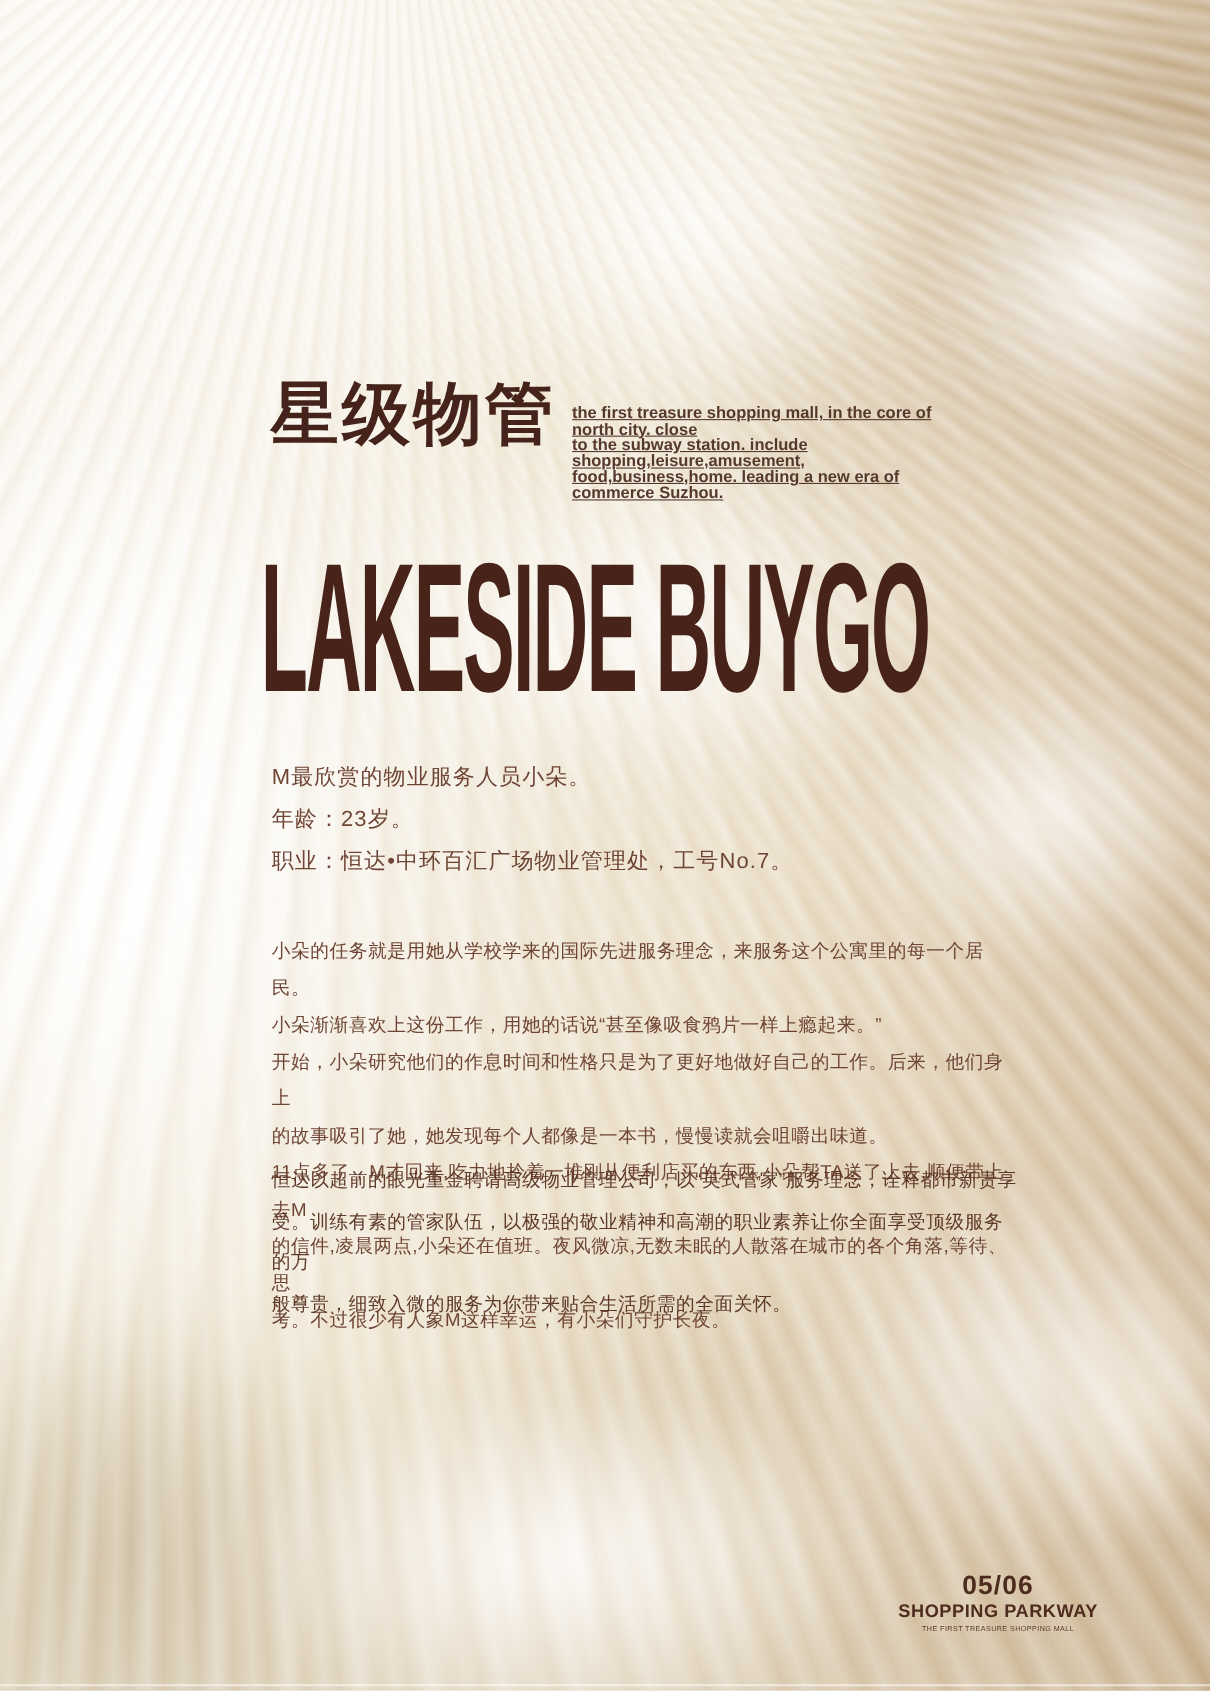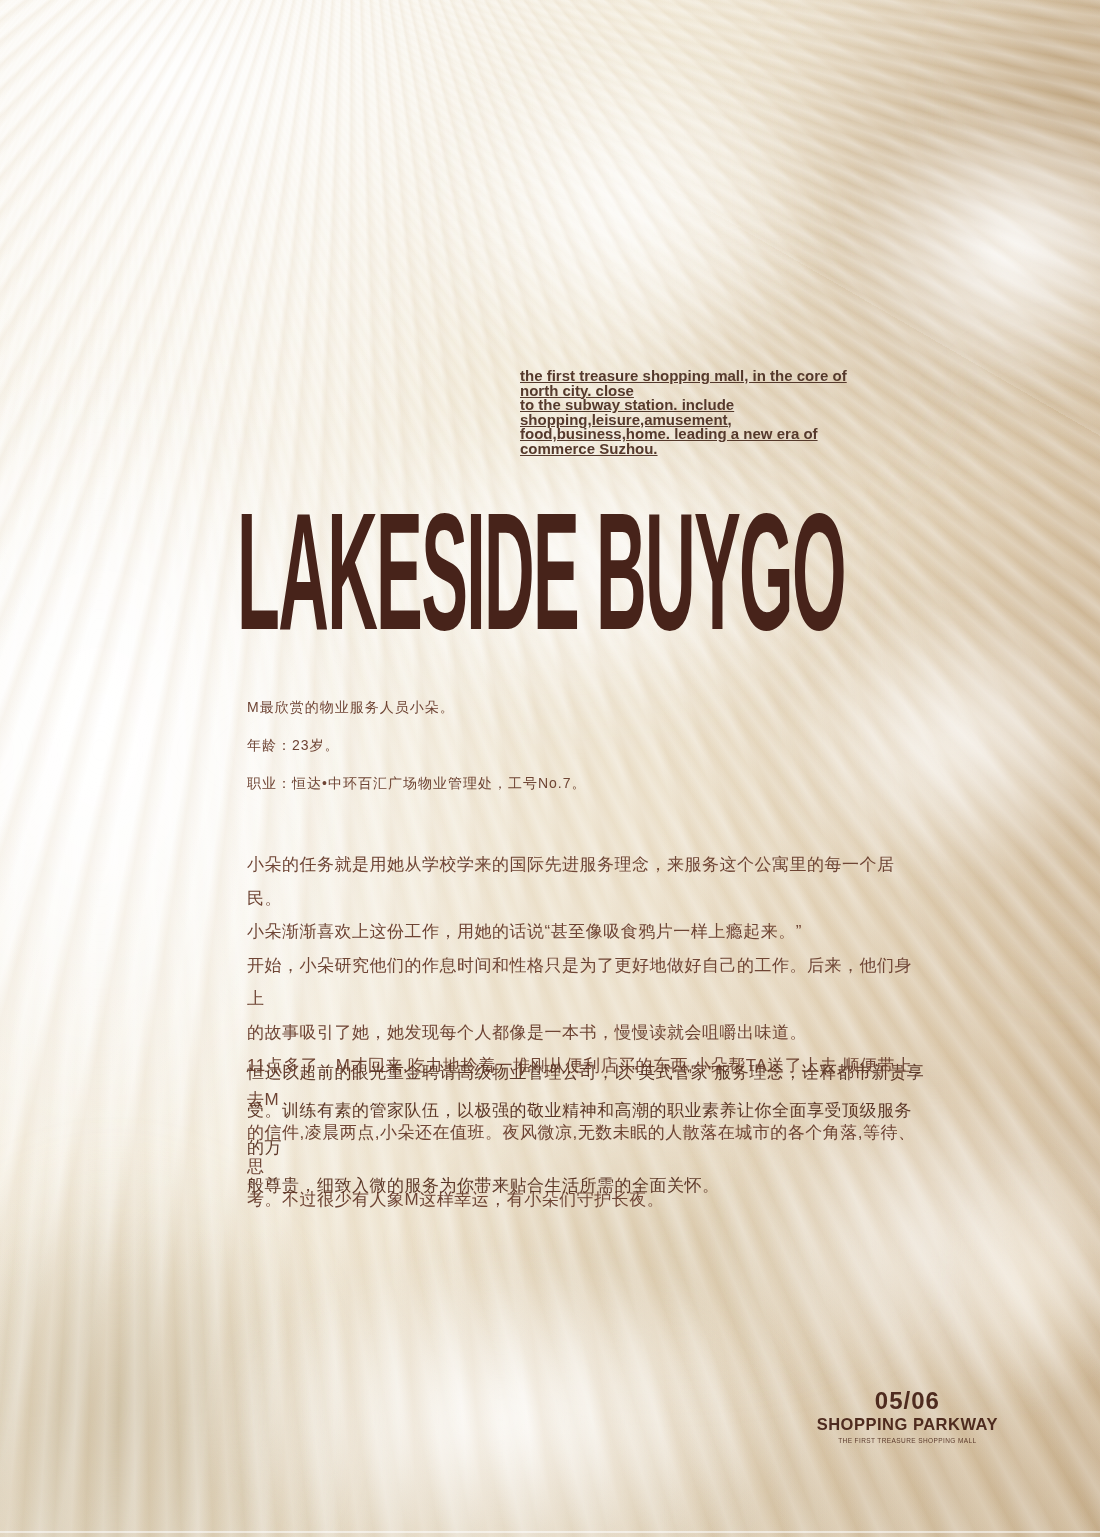--- a/index.html
+++ b/index.html
@@ -71,27 +71,27 @@
   .logotype {
     position: absolute; left: 237px; top: 488px;
     font-size: 167px; line-height: 1; font-weight: bold; letter-spacing: -4px;
     color: #47231a; white-space: nowrap;
     transform: scaleX(0.42); transform-origin: left top;
   }
   .para {
     position: absolute; left: 247px; width: 680px;
     white-space: pre-line; color: #6e4434;
   }
-  .profile  { top: 688px;  font-size: 14px; line-height: 38px;  letter-spacing: 1px; }
+  .profile  { top: 688px;  font-size: 20px; line-height: 38px;  letter-spacing: 1px; }
   .story    { top: 848px;  font-size: 17px; line-height: 33.5px; letter-spacing: 0.5px; }
   .emphasis { top: 1054px; font-size: 17px;  line-height: 37.5px; letter-spacing: 0.5px;
               font-weight: normal; color: #5d3828; }
 
   .footer {
-    position: absolute; right: 102px; top: 1388px;
+    position: absolute; right: 102px; top: 1429px;
     text-align: center; color: #4e2b1f;
   }
   .page-number { font-size: 24px; font-weight: bold; letter-spacing: 1px; line-height: 1.1; }
   .brand-name  { font-size: 16.5px; font-weight: bold; letter-spacing: 0.5px; line-height: 1.3; }
   .brand-tagline { font-size: 6.5px; letter-spacing: 0.4px; line-height: 1.4; opacity: 0.9; }
 </style>
 </head>
 <body>
 
 <div class="poster">
@@ -111,20 +111,21 @@
     <div class="cloud c10"></div>
     <div class="cloud c11"></div>
     <div class="cloud c13"></div>
     <div class="bg-layer rays-a"></div>
     <div class="bg-layer rays-b"></div>
     <div class="bottom-edge-line"></div>
   </div>
 
   <div class="content">
 
+    <h1 class="headline-zh1">星级物管</h1>
 
     <div class="headline-caption">the first treasure shopping mall, in the core of north city. close
 to the subway station. include shopping,leisure,amusement,
 food,business,home. leading a new era of commerce Suzhou.</div>
 
 
     <div class="logotype">LAKESIDE BUYGO</div>
 
     <div class="para profile">M最欣赏的物业服务人员小朵。
 年龄：23岁。

